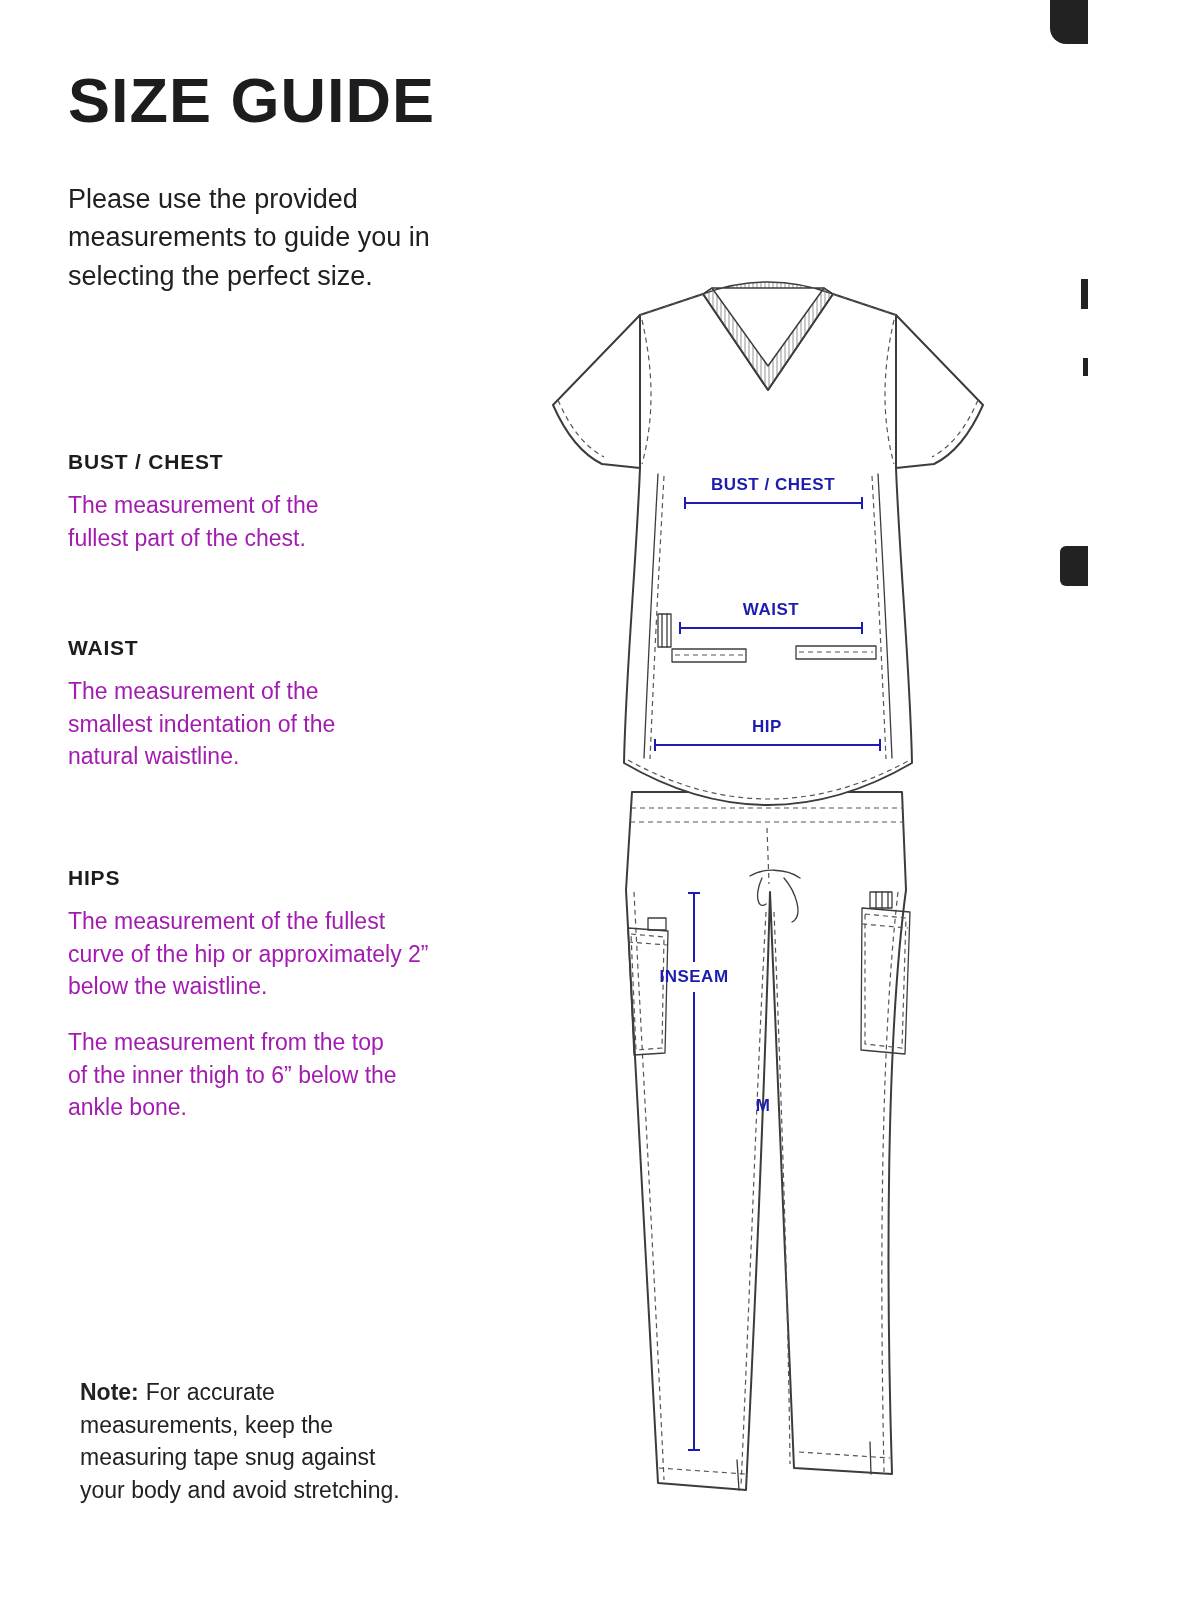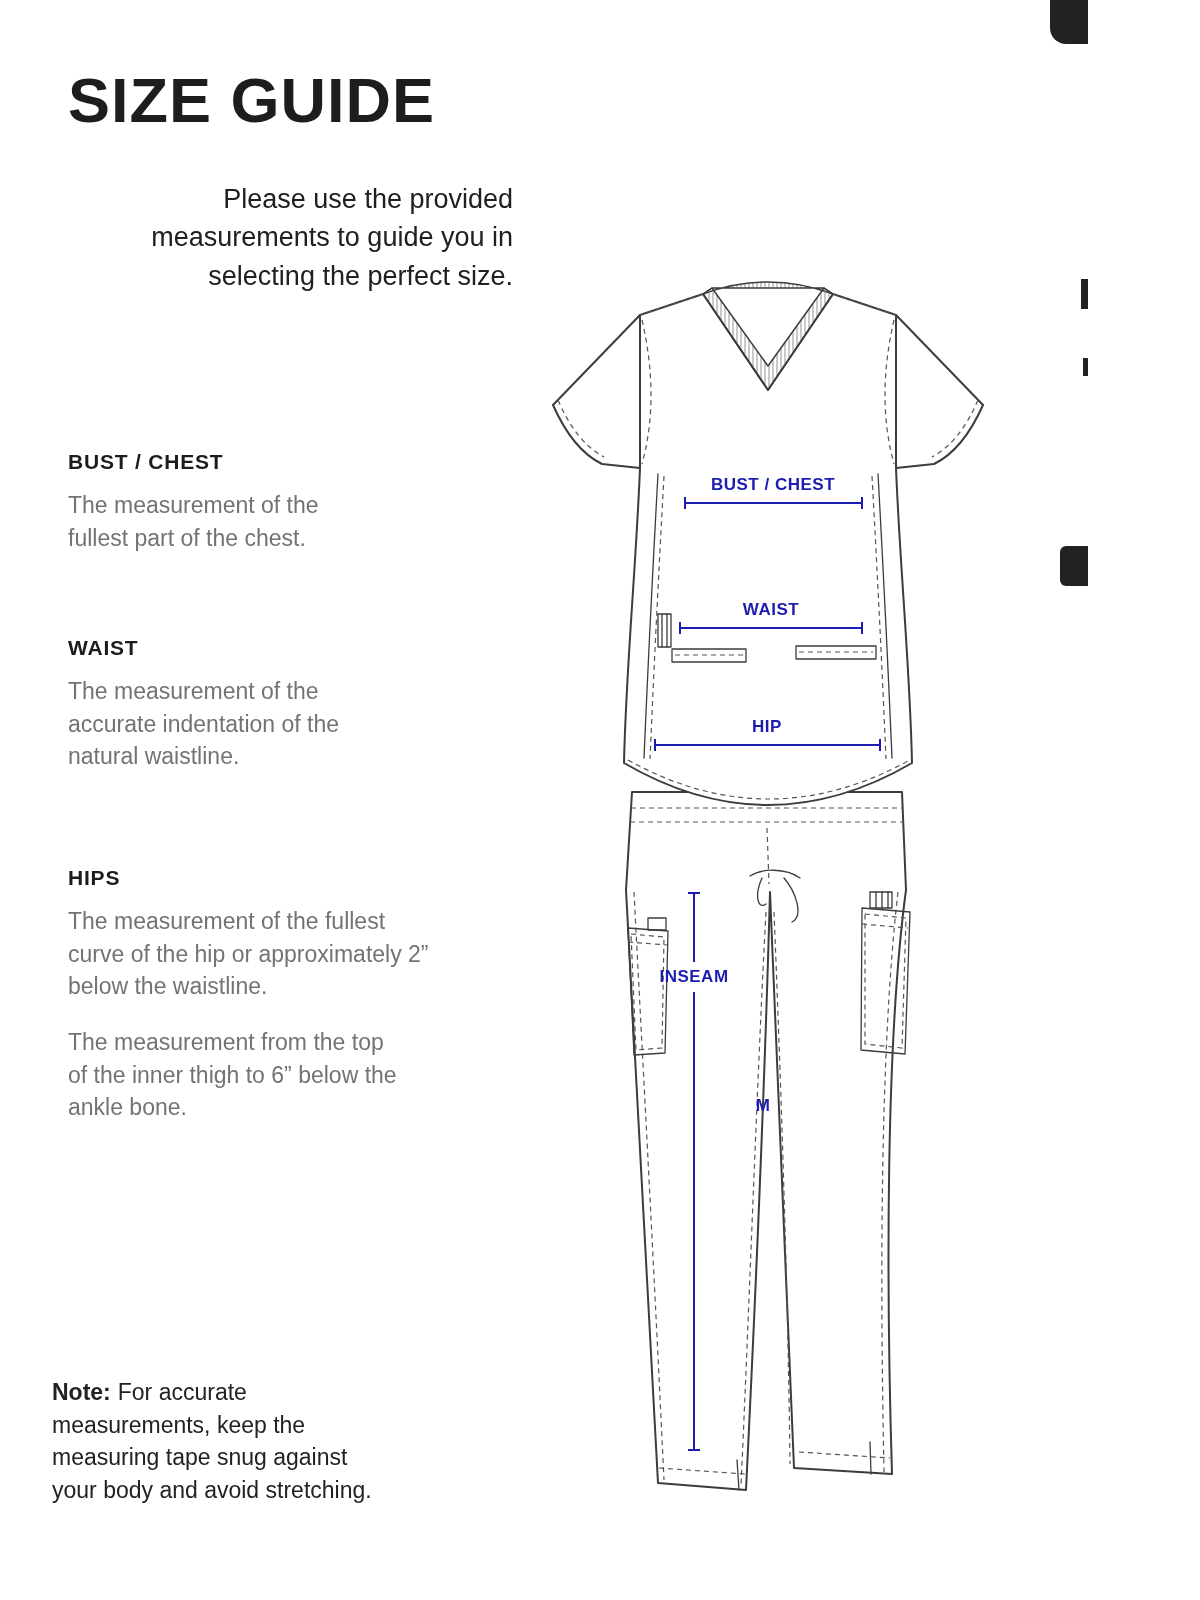--- a/index.html
+++ b/index.html
@@ -11,34 +11,34 @@
   .page{
     position:relative;width:1088px;height:1600px;background:#fff;overflow:hidden;
     font-family:"Liberation Sans", sans-serif;color:var(--ink);
   }
   .title{
     position:absolute;left:68px;top:64px;
     font-size:63px;font-weight:bold;letter-spacing:1px;color:#1d1d1f;
   }
   .intro{
     position:absolute;left:68px;top:180px;width:445px;
-    font-size:27px;line-height:1.42;color:#202020;text-align:right;
+    font-size:27px;line-height:1.42;color:#202020;
   }
   .section{position:absolute;left:68px;}
   .section h3{
     margin:0 0 15px 0;font-size:21px;font-weight:bold;
     letter-spacing:0.8px;color:#1c1c1c;
   }
-  .section p{margin:0;font-size:23px;line-height:1.42;color:#737373;}
+  .section p{margin:0;font-size:23px;line-height:1.42;color:#a21caf;}
   .sec-bust{top:450px;width:295px;}
   .sec-waist{top:636px;width:300px;}
   .sec-hips{top:826px;width:378px;margin-top:40px;}
   .sec-inseam{top:1026px;width:332px;}
   .note{
-    position:absolute;left:52px;top:1376px;width:345px;
+    position:absolute;left:80px;top:1376px;width:345px;
     font-size:23px;line-height:1.42;color:#222;
   }
   .note b{margin-right:7px;}
   .diagram{position:absolute;left:540px;top:278px;width:460px;height:1250px;}
 
   
   .solid{fill:none;stroke:var(--outline);stroke-width:2;stroke-linejoin:round;stroke-linecap:round;}
   .fill{fill:#ffffff;}
   .thin{stroke-width:1.3;}
   .dash{fill:none;stroke:#555;stroke-width:1.2;stroke-dasharray:5 4;stroke-linecap:butt;}
@@ -64,21 +64,21 @@
 
   <div class="intro">Please use the provided measurements to guide you in selecting the perfect size.</div>
 
   <div class="section sec-bust">
     <h3>BUST / CHEST</h3>
     <p>The measurement of the fullest part of the chest.</p>
   </div>
 
   <div class="section sec-waist">
     <h3>WAIST</h3>
-    <p>The measurement of the accurate indentation of the natural waistline.</p>
+    <p>The measurement of the smallest indentation of the natural waistline.</p>
   </div>
 
   <div class="section sec-hips">
     <h3>HIPS</h3>
     <p>The measurement of the fullest curve of the hip or approximately 2” below the waistline.</p>
   </div>
 
   <div class="section sec-inseam">
     <p>The measurement from the top of the inner thigh to 6” below the ankle bone.</p>
   </div>

